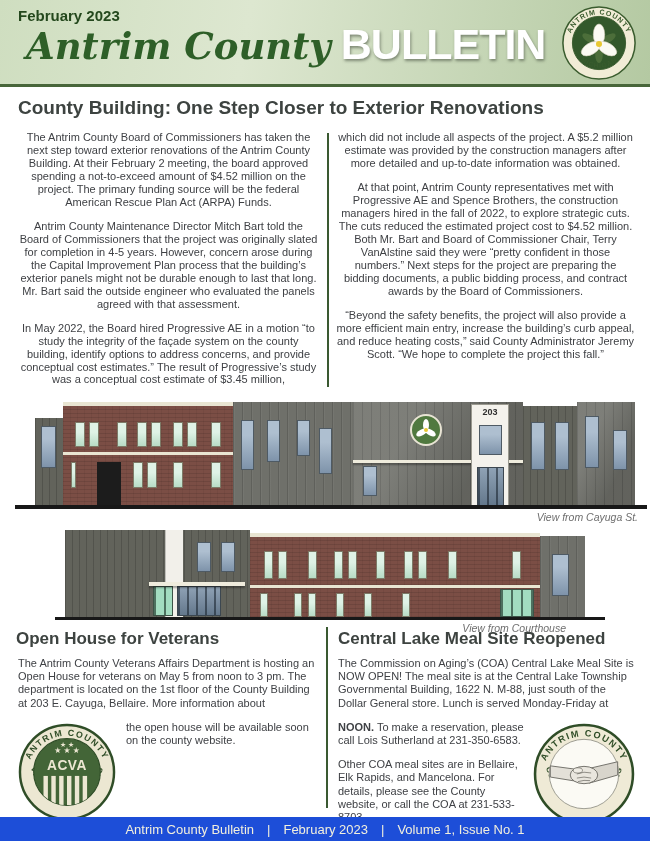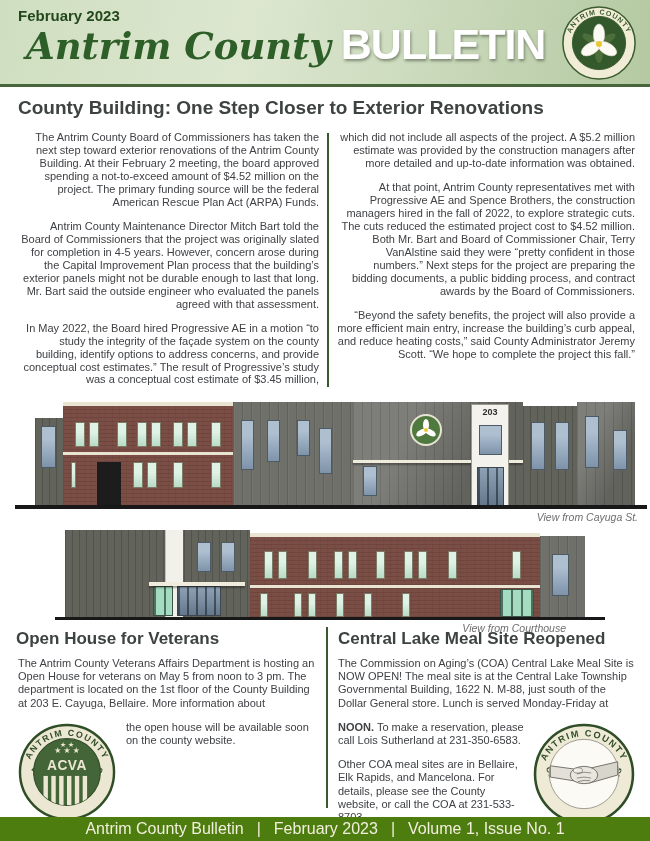--- a/index.html
+++ b/index.html
@@ -13,21 +13,21 @@
   .issue-date { position:absolute; left:18px; top:7px; font-size:15px; font-weight:bold; color:#24481d; }
   .mast-titles { position:absolute; left:26px; top:20px; display:flex; align-items:baseline; white-space:nowrap; }
   .title-script { font-family:"DejaVu Serif", serif; font-style:italic; font-weight:bold;
     font-size:37px; color:#2e5f28; }
   .title-caps { font-size:43px; font-weight:800; color:#ffffff; letter-spacing:-1px; margin-left:10px;
     text-shadow:1px 2px 3px rgba(60,70,55,.55); }
   .seal { position:absolute; right:13px; top:5px; }
 
   
   .h1 { position:absolute; left:18px; top:97px; width:614px; font-size:19px; font-weight:bold; color:#3d4340; }
-  .col { position:absolute; top:131px; font-size:11px; line-height:1.18; color:#3f4145; text-align:right; }
+  .col { position:absolute; top:131px; font-size:11px; line-height:1.18; color:#3f4145; text-align:center; }
   .col-left  { left:18px;  width:301px; }
   .col-right { left:336px; width:299px; }
   .col p { margin-bottom:11px; }
   .vrule-story { position:absolute; left:327px; top:133px; width:2px; height:254px; background:#3a5931; }
 
   
   .render { position:absolute; }
   .sec { position:absolute; }
   .gray1 { background:#6f706a;
     background-image:repeating-linear-gradient(90deg, rgba(0,0,0,.14) 0 1px, rgba(255,255,255,.04) 1px 2px, transparent 2px 9px); }
@@ -59,22 +59,22 @@
   .h2-left { left:16px; } .h2-right { left:338px; }
   .vrule-bottom { position:absolute; left:326px; top:627px; width:2px; height:181px; background:#3a5931; }
   .sect { position:absolute; top:657px; font-size:11px; line-height:1.2; color:#3f4145; }
   .sect-left { left:18px; width:300px; }
   .sect-right { left:338px; width:297px; }
   .sect p { margin-bottom:11px; }
   .logo-left  { float:left;  margin:2px 10px 2px 0; }
   .logo-right { float:right; margin:2px 0 2px 8px; }
 
   
-  .footer { position:absolute; left:0; top:817px; width:650px; height:24px; background:#4d7c0f;
-    color:#f2efdd; font-size:16px; display:flex; align-items:center; justify-content:center; }
+  .footer { position:absolute; left:0; top:817px; width:650px; height:24px; background:#1d4ed8;
+    color:#f2efdd; font-size:13px; display:flex; align-items:center; justify-content:center; }
   .footer .pipe { margin:0 13px; }
 </style>
 </head>
 <body>
 
 <div class="page">
 
   <div class="masthead">
     <div class="issue-date">February 2023</div>
     <div class="mast-titles">

